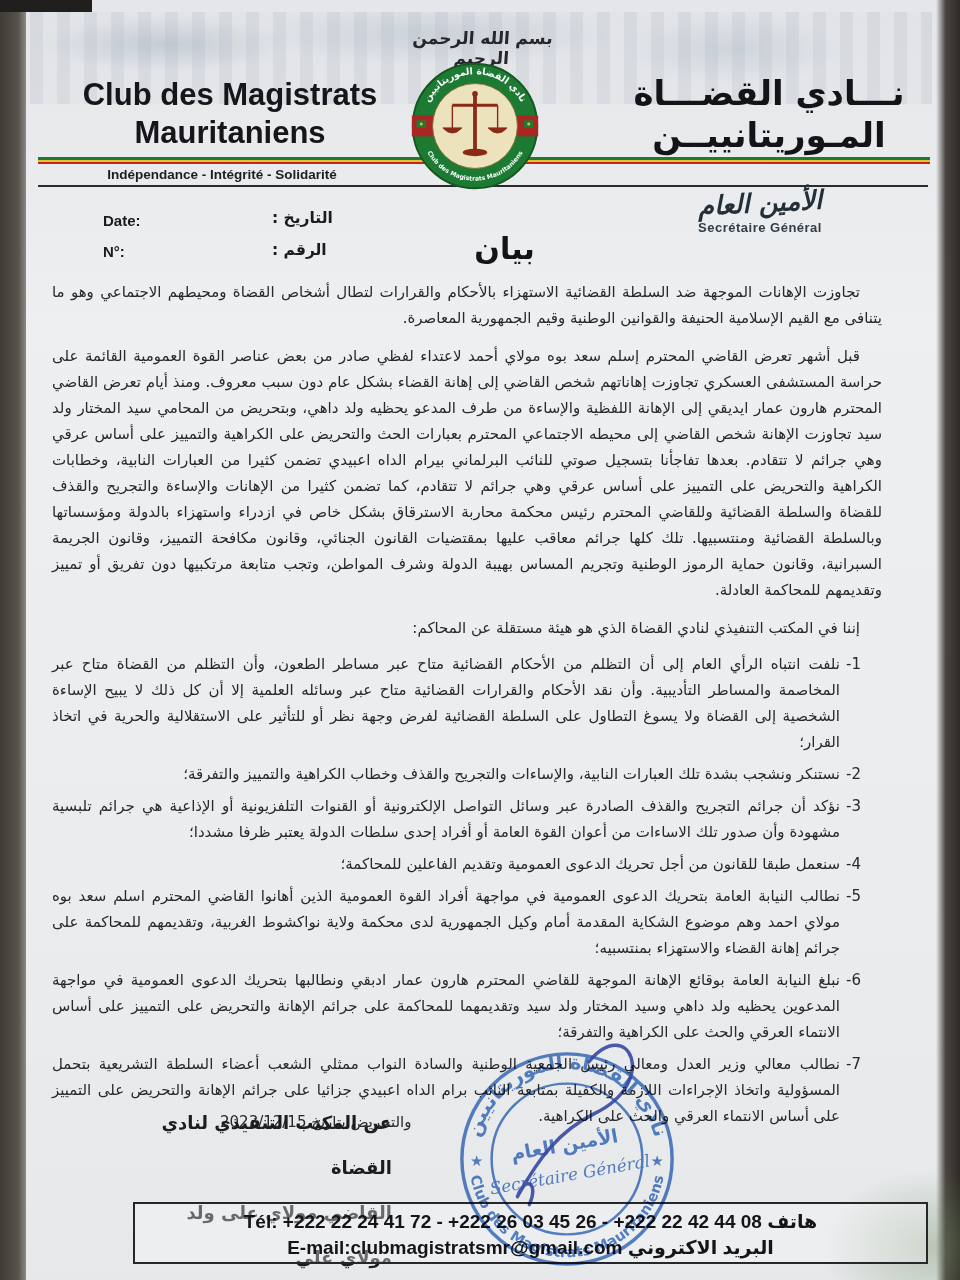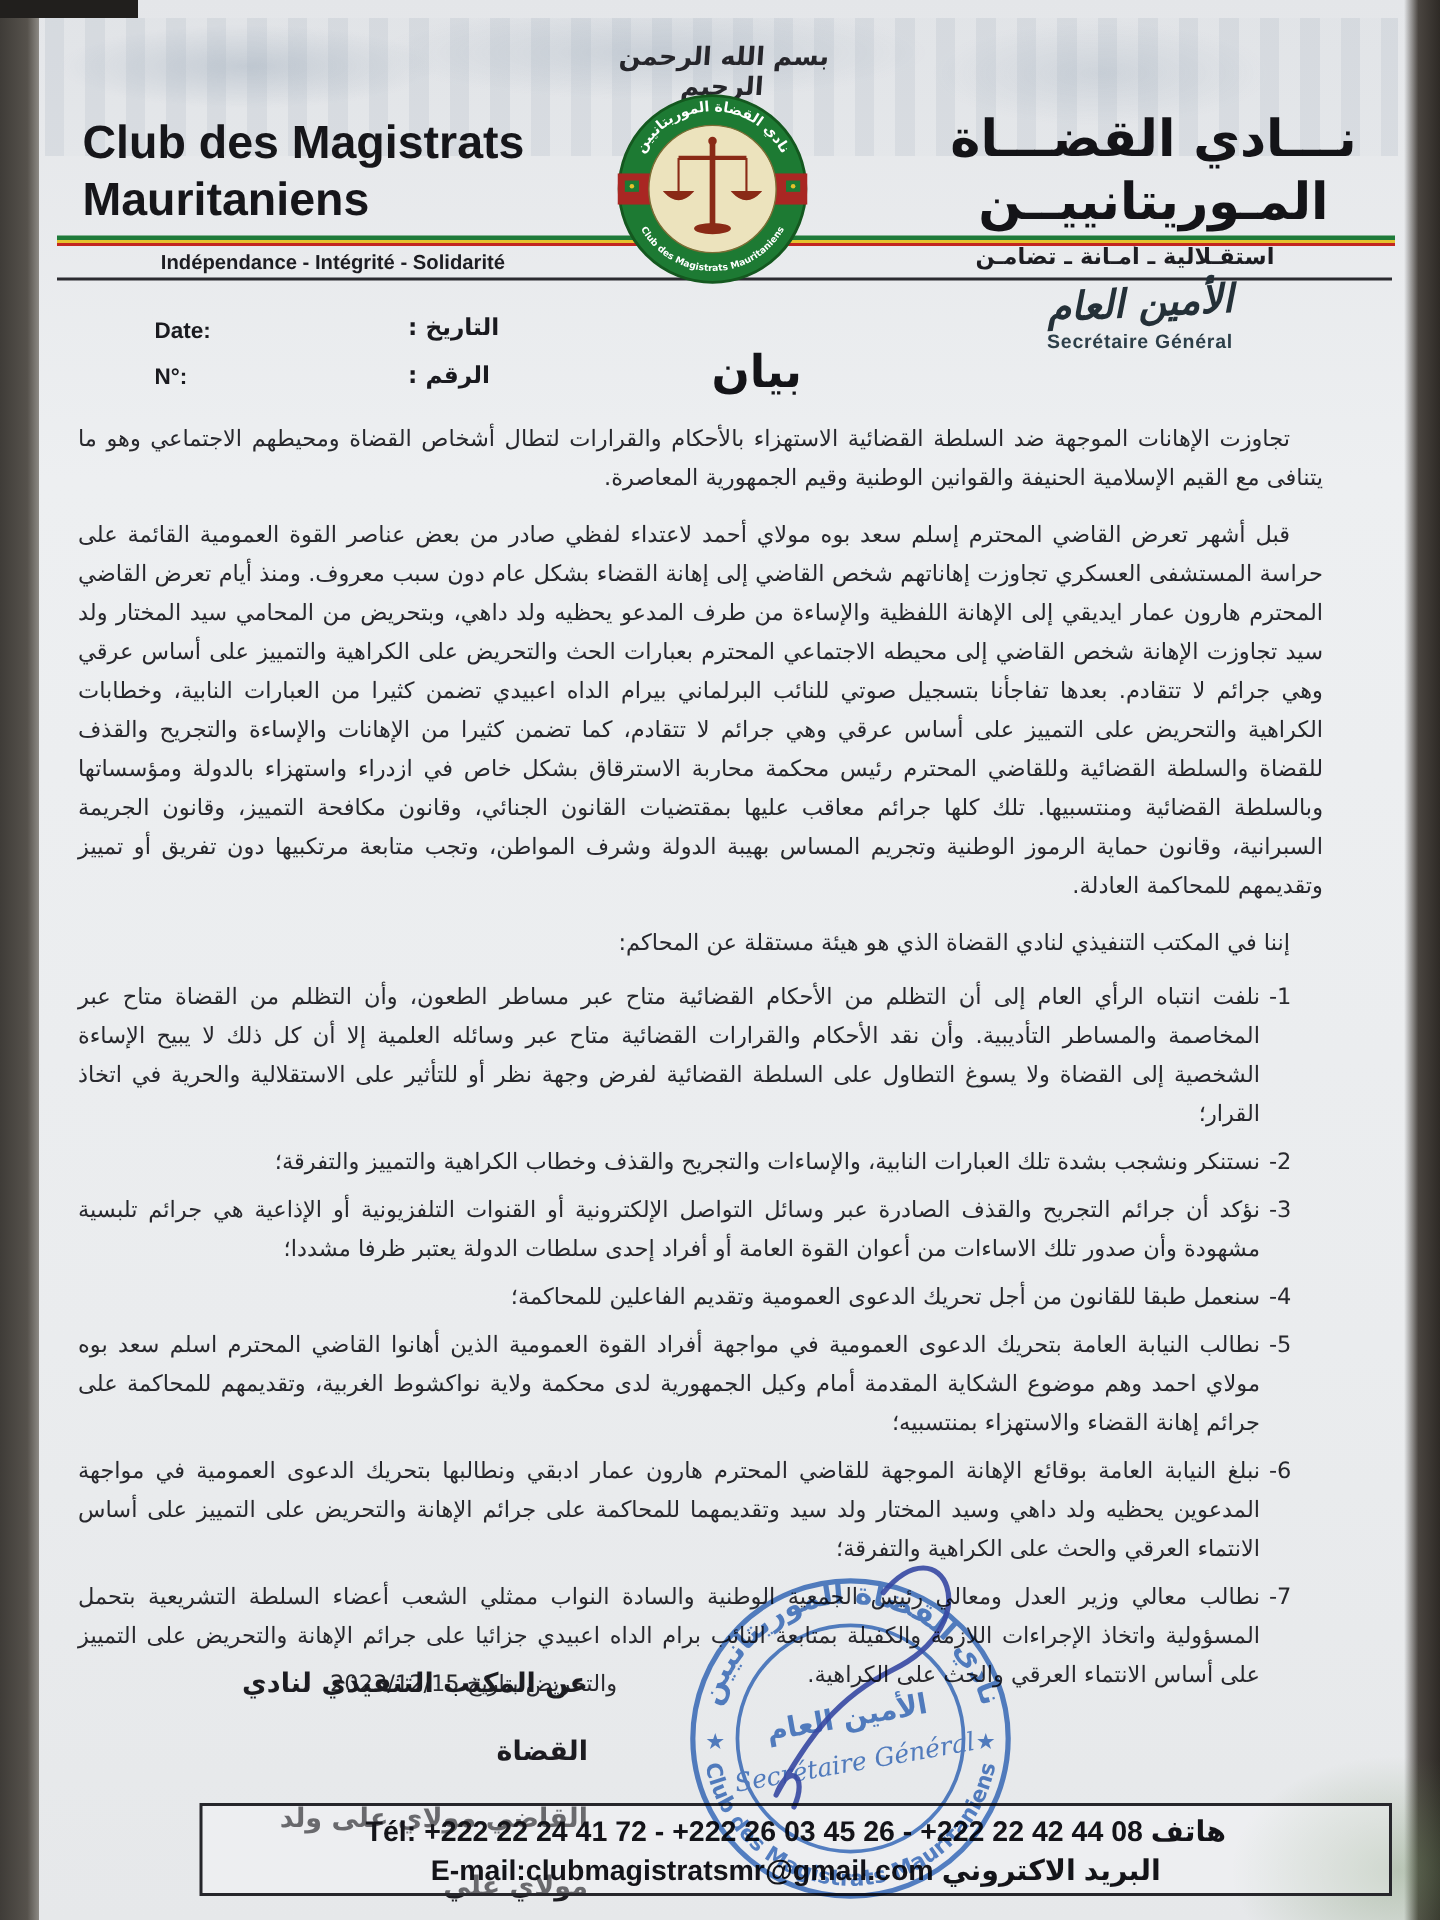--- a/index.html
+++ b/index.html
@@ -10,21 +10,21 @@
   .edge-right{position:absolute;right:0;top:0;width:24px;height:1280px;background:linear-gradient(270deg,#2e2a26 0%,#4a4540 60%,rgba(120,115,110,0) 100%);}
   .corner-tl{position:absolute;left:0;top:0;width:92px;height:12px;background:#211f1d;}
   .top-band{position:absolute;left:30px;top:12px;right:28px;height:92px;opacity:.55;
     background:
       radial-gradient(ellipse 180px 40px at 15% 35%, rgba(105,128,152,.45), transparent 70%),
       radial-gradient(ellipse 260px 45px at 45% 25%, rgba(105,128,152,.35), transparent 70%),
       radial-gradient(ellipse 160px 50px at 78% 40%, rgba(105,128,152,.30), transparent 70%),
       repeating-linear-gradient(90deg, rgba(96,118,142,.20) 0 13px, rgba(96,118,142,.04) 13px 27px);}
   .smudge-br{position:absolute;right:0;bottom:0;width:140px;height:110px;background:radial-gradient(ellipse at 80% 70%, rgba(110,140,95,.38), transparent 70%);}
   
-  .fr-title{position:absolute;left:55px;top:76px;width:350px;font-family:"Liberation Sans",sans-serif;font-weight:700;font-size:31px;line-height:38px;color:#16161a;}
+  .fr-title{position:absolute;left:55px;top:76px;width:350px;text-align:center;font-family:"Liberation Sans",sans-serif;font-weight:700;font-size:31px;line-height:38px;color:#16161a;}
   .fr-motto{position:absolute;left:62px;top:167px;width:320px;text-align:center;font-family:"Liberation Sans",sans-serif;font-weight:700;font-size:13.5px;color:#1d1d22;}
   .ar-title{position:absolute;right:6px;top:72px;width:370px;text-align:center;direction:rtl;font-weight:700;font-size:34px;line-height:42px;color:#141418;}
   .ar-motto{position:absolute;right:60px;top:162px;width:300px;text-align:center;direction:rtl;font-weight:700;font-size:15px;color:#1d1d22;}
   .tricolor{position:absolute;left:38px;top:157px;width:892px;z-index:1;}
   .tricolor .g{height:2.5px;background:#1e7a39;}
   .tricolor .y{height:2px;background:#e5c22c;}
   .tricolor .r{height:2.5px;background:#c22620;}
   .thinline{position:absolute;left:38px;top:185px;width:890px;height:1.5px;background:#2b2b30;}
   .basmala{position:absolute;left:382px;top:28px;width:200px;text-align:center;direction:rtl;font-weight:700;font-size:17px;color:#26262b;transform:skewX(-4deg);}
   .logo{position:absolute;left:409px;top:60px;width:132px;height:132px;z-index:2;}
@@ -74,21 +74,20 @@
   <div class="fr-title">
     <div>Club des Magistrats</div>
     <div>Mauritaniens</div>
   </div>
   <div class="fr-motto">Indépendance - Intégrité - Solidarité</div>
 
   <div class="ar-title">
     <div>نـــادي القضـــاة</div>
     <div>المـوريتانييــن</div>
   </div>
-  <div class="ar-motto">استقـلالية ـ أمـانة ـ تضامـن</div>
 
   <div class="basmala">بسم الله الرحمن الرحيم</div>
   <svg class="logo" viewBox="-70 -70 140 140">
     <circle r="66" fill="#1d7a33"></circle>
     <circle r="66" fill="none" stroke="#14581f" stroke-width="2"></circle>
     <rect x="-67" y="-11" width="23" height="22" fill="#a92723"></rect>
     <rect x="44" y="-11" width="23" height="22" fill="#a92723"></rect>
     <rect x="-62" y="-6" width="10" height="8" fill="#1d7a33"></rect>
     <circle cx="-57" cy="-2" r="1.6" fill="#e5c22c"></circle>
     <rect x="52" y="-6" width="10" height="8" fill="#1d7a33"></rect>

